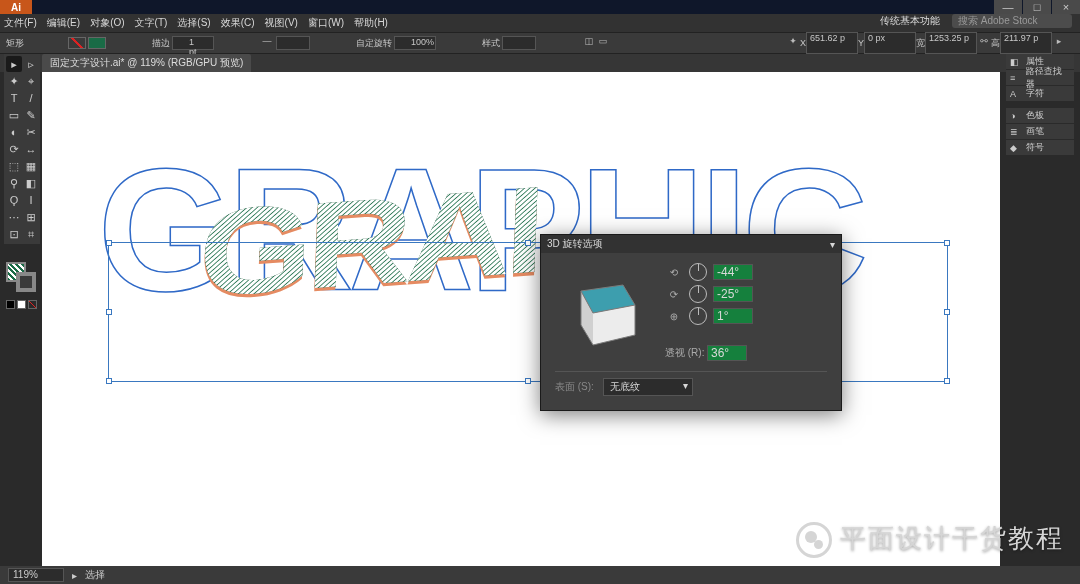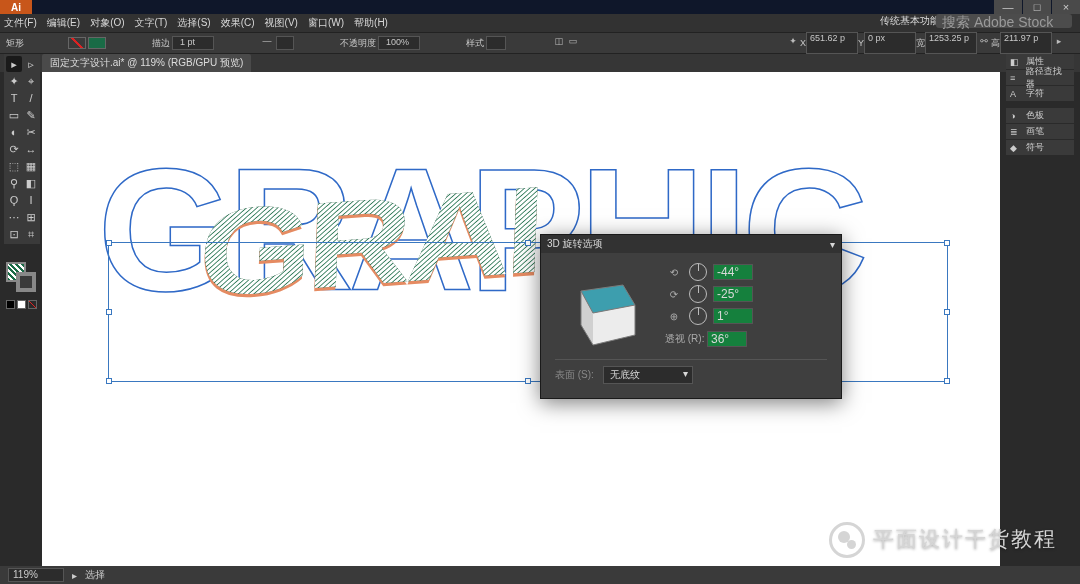--- a/index.html
+++ b/index.html
@@ -4,26 +4,26 @@
 <style>
 * { margin:0; padding:0; box-sizing:border-box; font-family:"Microsoft YaHei",sans-serif; }
 body { width:1080px; height:584px; background:#2a2a2a; font-size:10px; color:#ccc; overflow:hidden; position:relative; }
 .chrome-top { width:1080px; height:14px; background:#0f172a; display:flex; }
 .ai-icon { width:32px; height:14px; background:#c8561a; display:flex; align-items:center; justify-content:center; color:#fff; font-weight:bold; }
 .win-ctrl { position:absolute; right:0; top:0; display:flex; height:14px; }
 .win-ctrl span { width:28px; text-align:center; background:#4a4a4a; color:#ccc; font-size:11px; line-height:14px; margin-left:1px;}
 .menubar { height:18px; background:#323232; display:flex; align-items:center; padding:0 4px; font-size:10px; color:#d8d8d8;}
 .menubar span { margin-right:10px; }
 .topright-label { position:absolute; top:14px; right:140px; font-size:10px; color:#ddd;}
-.search { position:absolute; top:14px; right:8px; width:136px; height:14px; background:#4c4c4c; border-radius:3px; padding:0 6px; font-size:14px; color:#999;}
+.search { position:absolute; top:14px; right:8px; width:120px; height:14px; background:#4c4c4c; border-radius:3px; padding:0 6px; font-size:10px; color:#999;}
 .optbar { height:22px; background:#3a3a3a; display:flex; align-items:center; padding:0 6px; font-size:9px; color:#c8c8c8; border-top:1px solid #222; border-bottom:1px solid #222;gap:36px;}
 .optbar .seg { margin-right:8px; display:flex; align-items:center;}
 .optbar .swatch { width:18px; height:12px; border:1px solid #666; margin-right:2px;}
 .optbar .swatch.no { background:linear-gradient(45deg,transparent 45%,#d22 45%,#d22 55%,transparent 55%);}
-.optbar .dd { width:42px; height:14px; background:#2c2c2c; border:1px solid #555; display:inline-block; text-align:left; padding:0 7px; margin:0 2px;}
+.optbar .dd { width:42px; height:14px; background:#2c2c2c; border:1px solid #555; display:inline-block; text-align:left; padding:0 16px; margin:0 2px;}
 .optbar .num { width:52px; height:22px; background:#2c2c2c; border:1px solid #555; display:inline-block; padding:0 3px;}
 .optbar .ico { width:14px; height:14px; display:inline-block; text-align:center; color:#bbb;}
 .tabbar { height:18px; background:#363636; display:flex; align-items:end; padding-left:42px;text-align:center;}
 .doctab { background:#4a4a4a; padding:2px 8px; font-size:10px; color:#ddd; border-radius:2px 2px 0 0;}
 .workarea { position:absolute; top:72px; left:42px; right:80px; bottom:18px; background:#fff;}
 .ruler-h { position:absolute; top:72px; left:42px; right:80px; height:16px; background:#e9e9e9; border-bottom:1px solid #999;}
 .ruler-v { position:absolute; top:72px; left:42px; width:16px; bottom:18px; background:#e9e9e9; border-right:1px solid #999;}
 .toolbar { position:absolute; top:54px; left:4px; width:36px; background:#3a3a3a; padding:2px; display:grid; grid-template-columns:1fr 1fr; gap:1px;}
 .tool { width:16px; height:16px; display:flex; align-items:center; justify-content:center; color:#ccc; font-size:11px; border-radius:2px;}
 .tool.on { background:#1a1a1a;}
@@ -53,21 +53,21 @@
 .knob-row { display:flex; align-items:center; margin-bottom:4px;}
 .knob-ic { width:18px; text-align:center; color:#aaa;}
 .knob { width:18px; height:18px; border:1.5px solid #bbb; border-radius:50%; position:relative; margin:0 6px;}
 .knob::after{content:""; position:absolute; left:50%; top:0; width:1px; height:7px; background:#bbb;}
 .knob-val { width:40px; background:#15803d; border:1px solid #555; padding:0 3px; font-size:12px;}
 .dlg-sep { border-top:1px solid #555; margin:6px 0;}
 .dlg-bottom { display:flex; align-items:center; padding:6px 14px 10px;}
 .cb { width:10px; height:10px; border:1px solid #888; margin-right:5px; display:inline-block; position:relative;}
 .cb.on { background:#5a9fd4;}
 .btn { border:1px solid #888; border-radius:10px; padding:2px 10px; font-size:10px; margin-left:6px;}
-.watermark { position:absolute; right:23px; bottom:26px; color:#d5d5d5; font-size:21px; letter-spacing:2px; text-shadow:0 1px 3px rgba(0,0,0,.4);}
+.watermark { position:absolute; right:16px; bottom:26px; color:#d5d5d5; font-size:26px; letter-spacing:2px; text-shadow:0 1px 3px rgba(0,0,0,.4);}
 .watermark .wx { display:inline-block; width:36px; height:36px; border:3px solid #d5d5d5; border-radius:50%; vertical-align:middle; margin-right:8px; position:relative;}
 .watermark .wx::before{content:""; position:absolute; width:12px; height:12px; border-radius:50%; background:#d5d5d5; top:6px; left:6px;}
 .watermark .wx::after{content:""; position:absolute; width:9px; height:9px; border-radius:50%; background:#d5d5d5; bottom:6px; right:6px;}
 </style>
 </head>
 <body>
 
 <div class="chrome-top">
   <div class="ai-icon">Ai</div>
 </div>
@@ -101,21 +101,21 @@
     </div>
   <div class="seg">
       <span>描边</span>
     <span class="dd">1 pt</span>
     </div>
   <div class="seg">
       <span class="ico">—</span>
       <span class="dd" style="width:18px"></span>
     </div>
   <div class="seg">
-      <span>不透明度</span>
+      <span>自定旋转</span>
     <span class="dd">100%</span>
     </div>
   <div class="seg">
       <span>样式</span>
     <span class="dd" style="width:20px"></span>
     </div>
   <div class="seg">
       <span class="ico">◫</span>
       <span class="ico">▭</span>
     </div>
@@ -253,21 +253,21 @@
         <div class="knob-row">
             <span class="knob-ic">⟳</span>
             <span class="knob"></span>
             <span class="knob-val">-25°</span>
           </div>
         <div class="knob-row">
             <span class="knob-ic">⊕</span>
             <span class="knob"></span>
             <span class="knob-val">1°</span>
           </div>
-        <div class="knob-row" style="margin-top:6px">
+        <div class="knob-row" style="margin-top:20px">
             <span style="width:42px;color:#aaa">透视 (R):</span>
             <span class="knob-val">36°</span>
           </div>
       </div>
     </div>
     <div class="dlg-sep"></div>
     <div class="dlg-row">
       <span class="dlg-label">表面 (S):</span>
       <span class="dlg-dd">无底纹</span>
     </div>

